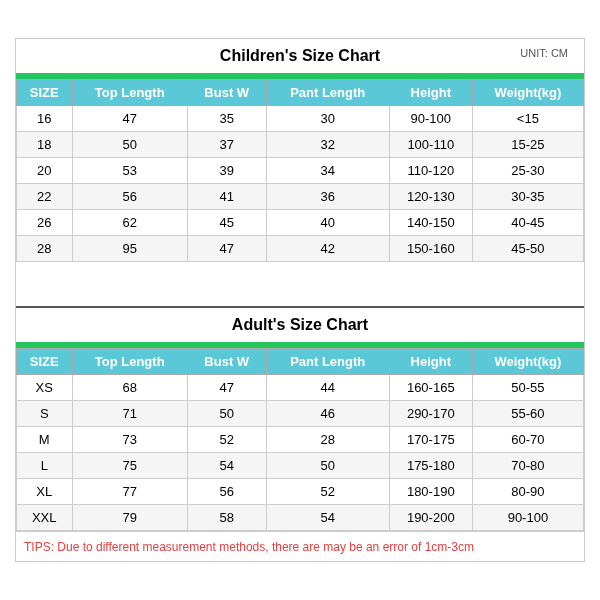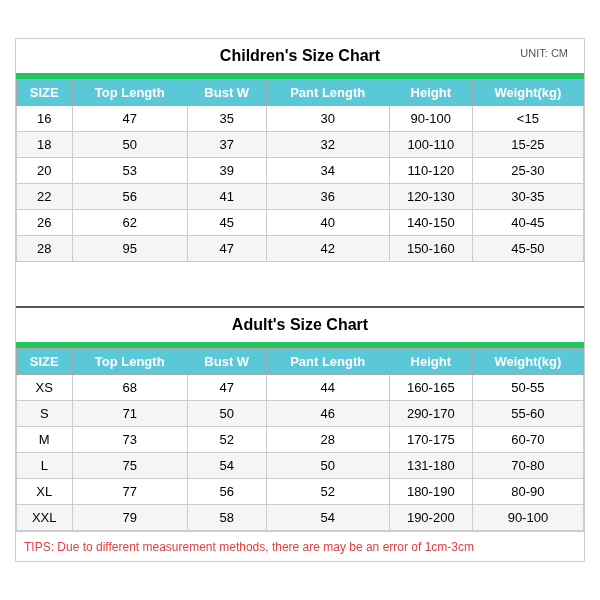--- a/index.html
+++ b/index.html
@@ -190,21 +190,21 @@
           <td>52</td>
           <td>28</td>
           <td>170-175</td>
           <td>60-70</td>
         </tr>
         <tr>
           <td>L</td>
           <td>75</td>
           <td>54</td>
           <td>50</td>
-          <td>131-180</td>
+          <td>175-180</td>
           <td>70-80</td>
         </tr>
         <tr>
           <td>XL</td>
           <td>77</td>
           <td>56</td>
           <td>52</td>
           <td>180-190</td>
           <td>80-90</td>
         </tr>

